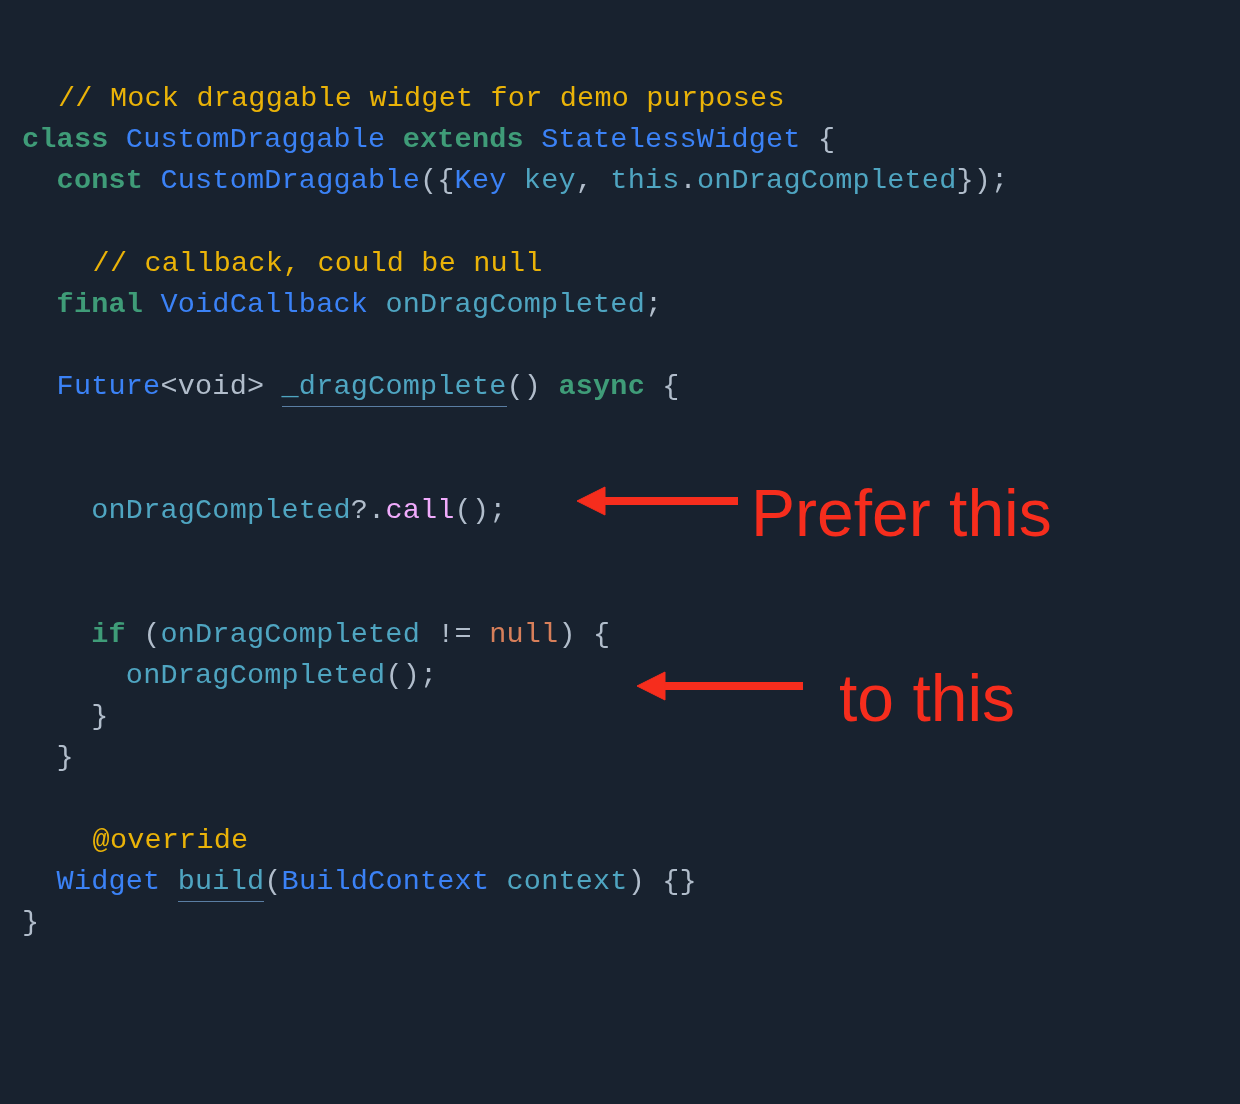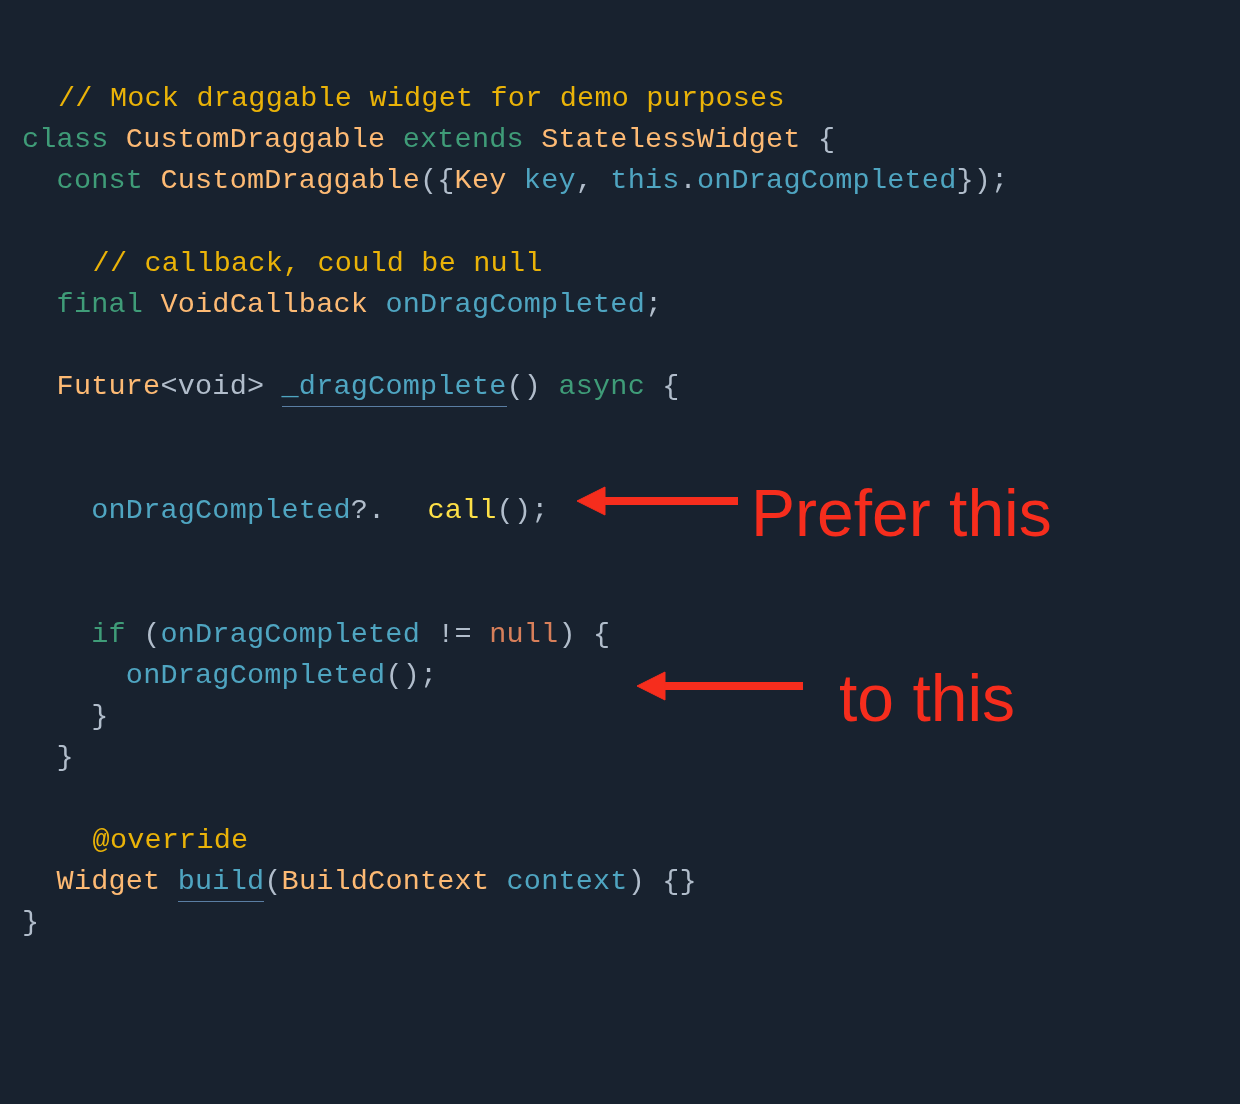--- a/index.html
+++ b/index.html
@@ -15,25 +15,25 @@
     left: 22px;
     top: 78px;
     font-family: "Menlo", "Consolas", "Liberation Mono", monospace;
     font-size: 28.5px;
     line-height: 41.2px;
     white-space: pre;
     letter-spacing: 0.2px;
   }
   .tok     { color: #b1bdcb; }      
   .comment { color: #eab308; margin-left: 36px; }      
-  .kw      { color: #3f9c78; }      
-  .type    { color: #fdba74; }      
+  .kw      { color: #3f9c78; font-weight: bold; }      
+  .type    { color: #3b82f6; }      
   .ident   { color: #4fa5c1; }      
   .method  { color: #4fa5c1; border-bottom: 1.5px solid #5a7ea3; padding-bottom: 3px; } 
-  .call    { color: #fde047; margin-left: 42px; }      
+  .call    { color: #f0abfc; }      
   .null    { color: #d77f5a; }
 
   .annotation {
     position: absolute;
     font-family: -apple-system, "Helvetica Neue", Arial, sans-serif;
     font-size: 66px;
     font-weight: 400;
     color: #f62d1d;
     white-space: nowrap;
   }

